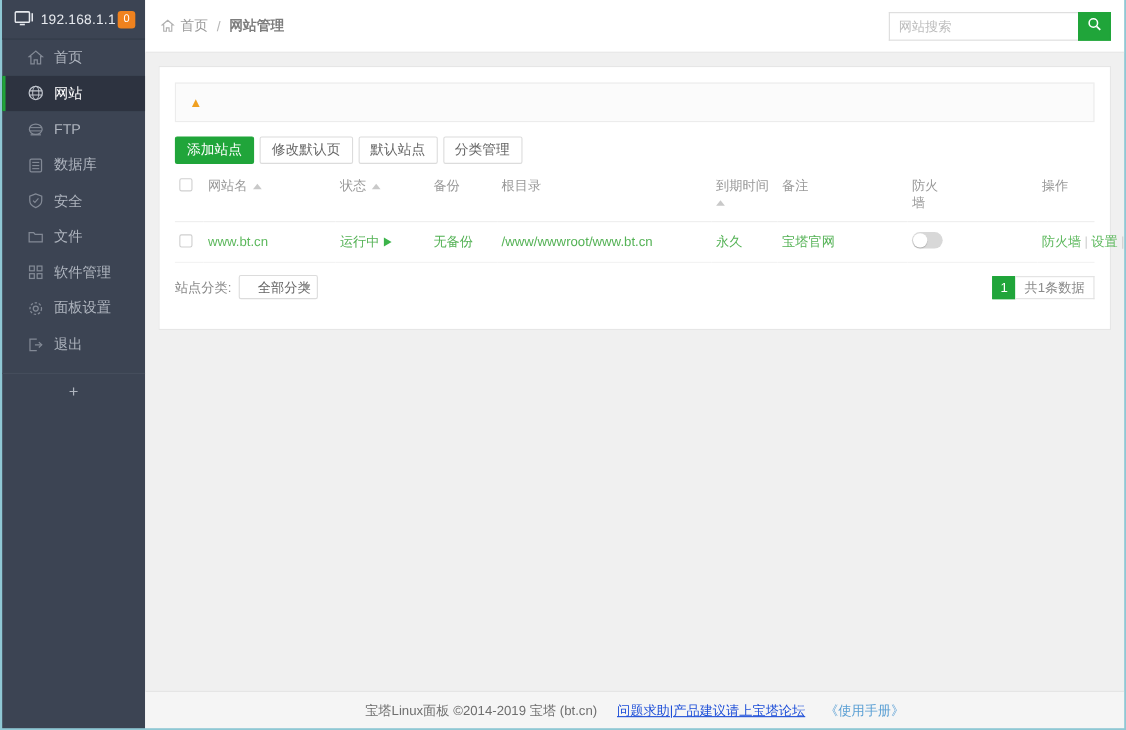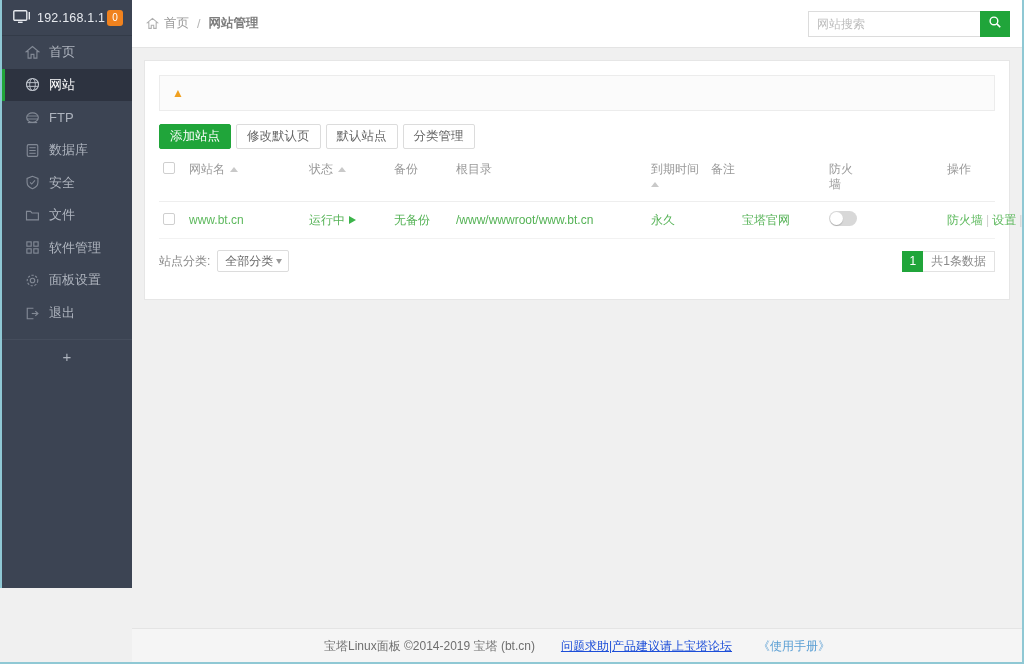--- a/index.html
+++ b/index.html
@@ -14,21 +14,21 @@
   #app {
     position: relative;
     width: 1024px; height: 664px;
     background: #f0f0f0;
     display: flex;
   }
 
   
   .sidebar {
     width: 132px;
-    height: 588px;
+    height: 664px;
     background: #3c4453;
     border-left: 2px solid #8fc8d4;
     flex: 0 0 132px;
     position: relative;
     color: #b9bec7;
   }
   .logo-row {
     height: 36px;
     display: flex;
     align-items: center;
@@ -240,21 +240,21 @@
   .site-link { color: #5cb85c; text-decoration: none; cursor: pointer; text-align: center; }
   .run-play {
     display: inline-block;
     width: 0; height: 0;
     border-top: 4px solid transparent;
     border-bottom: 4px solid transparent;
     border-left: 7px solid #3cb44a;
     margin-left: 4px;
     vertical-align: 0px;
   }
-  .remark { color: #9a9a9a; text-align: center; }
+  .remark { color: #9a9a9a; }
   .toggle {
     width: 28px; height: 15px;
     background: #d8d8d8;
     border-radius: 8px;
     position: relative;
     display: inline-block;
     cursor: pointer;
   }
   .toggle::after {
     content: "";
@@ -277,21 +277,21 @@
   }
   .cat-label { color: #888; font-size: 12px; margin-right: 7px; }
   .select-box {
     position: relative;
     width: 72px; height: 22px;
     border: 1px solid #dcdcdc;
     background: #fff;
     font-size: 12px;
     color: #666;
     line-height: 20px;
-    padding-left: 7px;
+    padding-left: 16px;
     cursor: pointer;
     border-radius: 2px;
   }
   .select-caret {
     position: absolute;
     right: 6px; top: 8px;
     width: 0; height: 0;
     border-left: 3.5px solid transparent;
     border-right: 3.5px solid transparent;
     border-top: 5px solid #9a9a9a;
@@ -325,21 +325,20 @@
     position: absolute;
     left: 0; right: 0; bottom: 0;
     height: 36px;
     border-top: 1px solid #e4e4e4;
     background: #f5f5f5;
     display: flex;
     align-items: center;
     justify-content: center;
     font-size: 12px;
     color: #777;
-    gap: 8px;
   }
   .footer-copy { color: #6f6f6f; }
   .footer-link { color: #1d4ed8; margin-left: 18px; cursor: pointer; text-decoration: underline; }
   .footer-manual { color: #5a9fd4; margin-left: 18px; cursor: pointer; }
   .bottom-strip {
     position: absolute;
     left: 0; right: 0; bottom: 0;
     height: 2px;
     background: #8fc8d4;
   }

